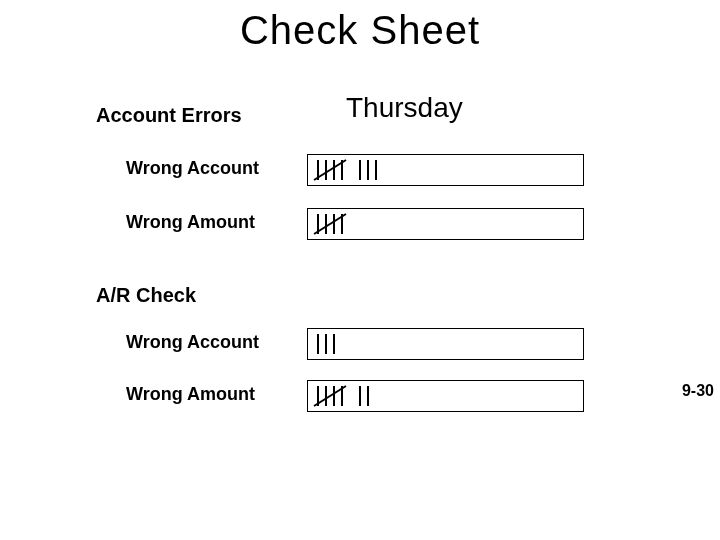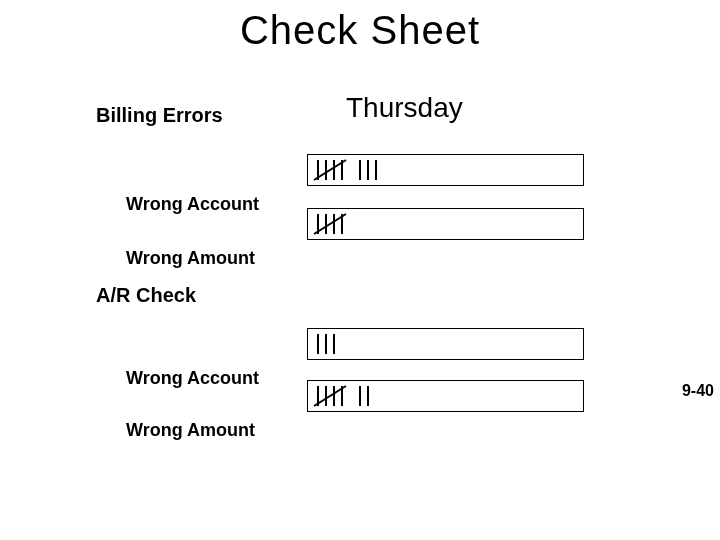--- a/index.html
+++ b/index.html
@@ -2,42 +2,42 @@
 <html><head>
 <meta charset="utf-8">
 <style>
   html,body{margin:0;padding:0;width:720px;height:540px;background:#fff;font-family:Arial,Helvetica,sans-serif;color:#000;}
   .slide{position:relative;width:720px;height:406px;}
   .title{position:absolute;top:8px;left:0;width:100%;text-align:center;font-size:40px;font-weight:400;letter-spacing:1px;}
   .day-header{position:absolute;top:92px;left:346px;font-size:28px;font-weight:400;}
   .section-label{position:absolute;font-size:20px;font-weight:700;}
   .sec-billing{top:104px;left:96px;}
   .sec-ar{top:284px;left:96px;}
-  .row-label{position:absolute;font-size:18px;font-weight:700;left:126px;margin-top:36px;}
+  .row-label{position:absolute;font-size:18px;font-weight:700;left:126px;}
   .row-wa1{top:158px;}
   .row-wam1{top:212px;}
   .row-wa2{top:332px;}
   .row-wam2{top:384px;}
   .tally-box{position:absolute;left:307px;width:275px;height:30px;border:1.5px solid #000;}
   .box1{top:154px;}
   .box2{top:208px;}
   .box3{top:328px;}
   .box4{top:380px;}
   .tally{position:absolute;left:4px;top:50%;transform:translateY(-50%);}
   .footer{position:absolute;right:6px;bottom:6px;font-size:16px;font-weight:700;}
 </style>
 </head>
 <body>
 <div class="slide">
 
 <div class="title">Check Sheet</div>
 
 <div class="day-header">Thursday</div>
 
-<div class="section-label sec-billing">Billing Errors</div>
+<div class="section-label sec-billing">Account Errors</div>
 
 <div class="row-label row-wa1">Wrong Account</div>
 <div class="tally-box box1">
   <svg class="tally" width="110" height="26" viewBox="0 0 110 26" stroke="#000" stroke-width="2" fill="none">
     <line x1="6" y1="3" x2="6" y2="23"></line>
         <line x1="14" y1="3" x2="14" y2="23"></line>
         <line x1="22" y1="3" x2="22" y2="23"></line>
         <line x1="30" y1="3" x2="30" y2="23"></line>
         <line x1="34" y1="3" x2="2" y2="23"></line>
     <line x1="48" y1="3" x2="48" y2="23"></line>
@@ -74,15 +74,15 @@
     <line x1="6" y1="3" x2="6" y2="23"></line>
         <line x1="14" y1="3" x2="14" y2="23"></line>
         <line x1="22" y1="3" x2="22" y2="23"></line>
         <line x1="30" y1="3" x2="30" y2="23"></line>
         <line x1="34" y1="3" x2="2" y2="23"></line>
     <line x1="48" y1="3" x2="48" y2="23"></line>
         <line x1="56" y1="3" x2="56" y2="23"></line>
   </svg>
 </div>
 
-<div class="footer">9-40</div>
+<div class="footer">9-30</div>
 
 </div>
 
 </body></html>

